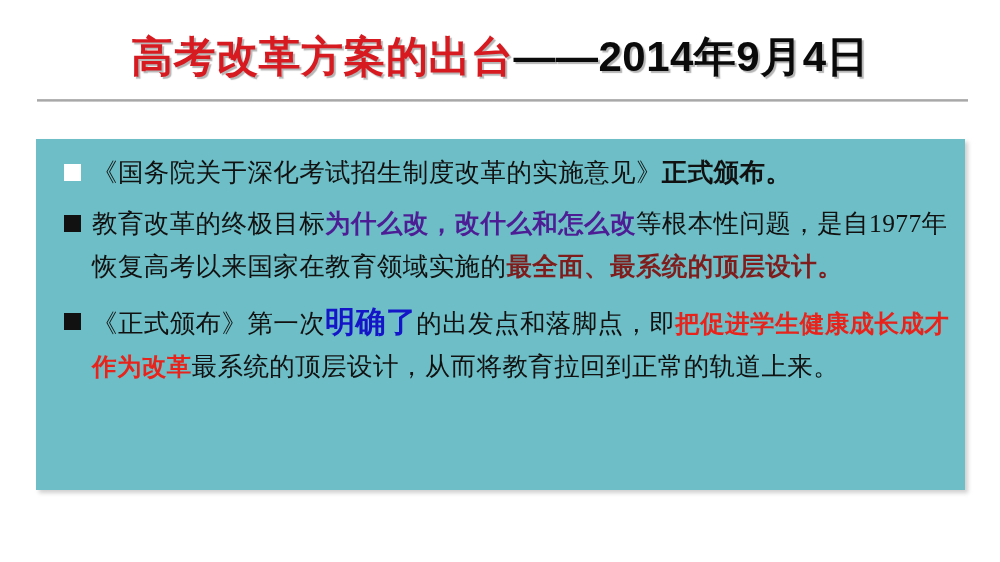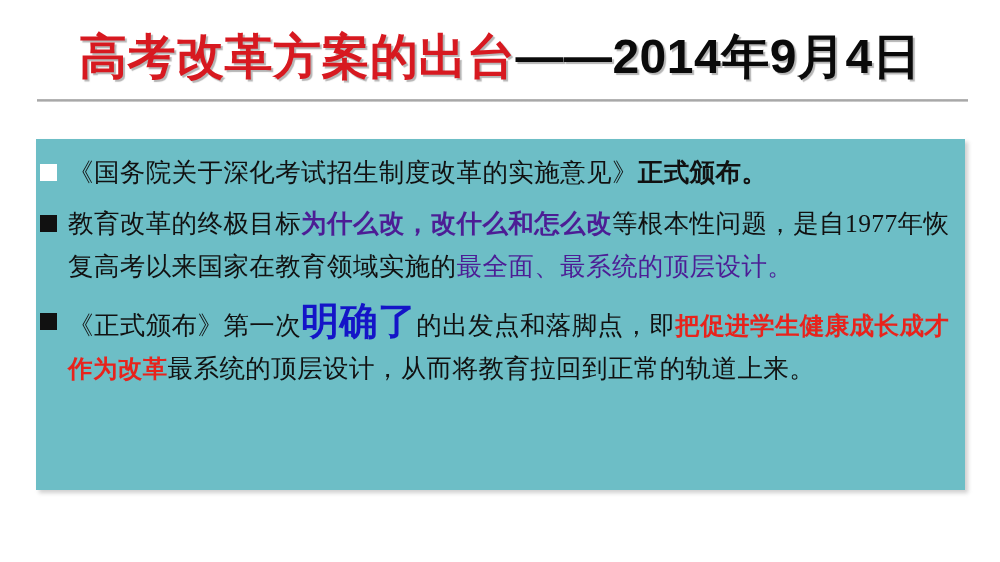--- a/index.html
+++ b/index.html
@@ -18,21 +18,21 @@
   
   #slide-title {
     position: absolute;
     left: 0;
     top: 28px;
     width: 1000px;
     text-align: center;
     white-space: nowrap;
     font-family: "Liberation Serif", "DejaVu Serif", serif;
     font-weight: bold;
-    font-size: 48px;
+    font-size: 42px;
     line-height: 58px;
     letter-spacing: 0.5px;
   }
   #slide-title .t-red {
     color: #D71920;
     text-shadow: 2px 2px 1px rgba(120,120,120,0.55);
   }
   #slide-title .t-black {
     color: #0a0a0a;
     font-family: "Liberation Sans", "DejaVu Sans", sans-serif;
@@ -52,21 +52,21 @@
   
   #content-panel {
     position: absolute;
     left: 36px;
     top: 139px;
     width: 929px;
     height: 351px;
     background: #6DBEC6;
     box-shadow: 3px 3px 4px rgba(150,150,150,0.45);
     box-sizing: border-box;
-    padding: 10px 14px 0 4px;
+    padding: 10px 14px 0 28px;
   }
 
   .bullet-row {
     display: flex;
     align-items: flex-start;
   }
   .bullet-marker {
     flex: 0 0 auto;
     width: 17px;
     height: 17px;
@@ -102,27 +102,27 @@
   .emph-red {
     color: #4c1d95;
     font-weight: bold;
   }
   .emph-red-plain {
     color: #E8231C;
     font-weight: bold;
     font-size: 24.5px;
   }
   .emph-blue {
-    color: #4c1d95;
-    font-weight: normal;
+    color: #7f1d1d;
+    font-weight: bold;
   }
   .emph-blue-big {
     color: #1414C8;
     font-weight: bold;
-    font-size: 38px;
+    font-size: 30px;
   }
 </style>
 </head>
 <body>
 
 <div id="slide-title">
   <span class="t-red">高考改革方案的出台</span><span class="t-black">——2014年9月4日</span>
 </div>
 
 <div id="title-divider"></div>

